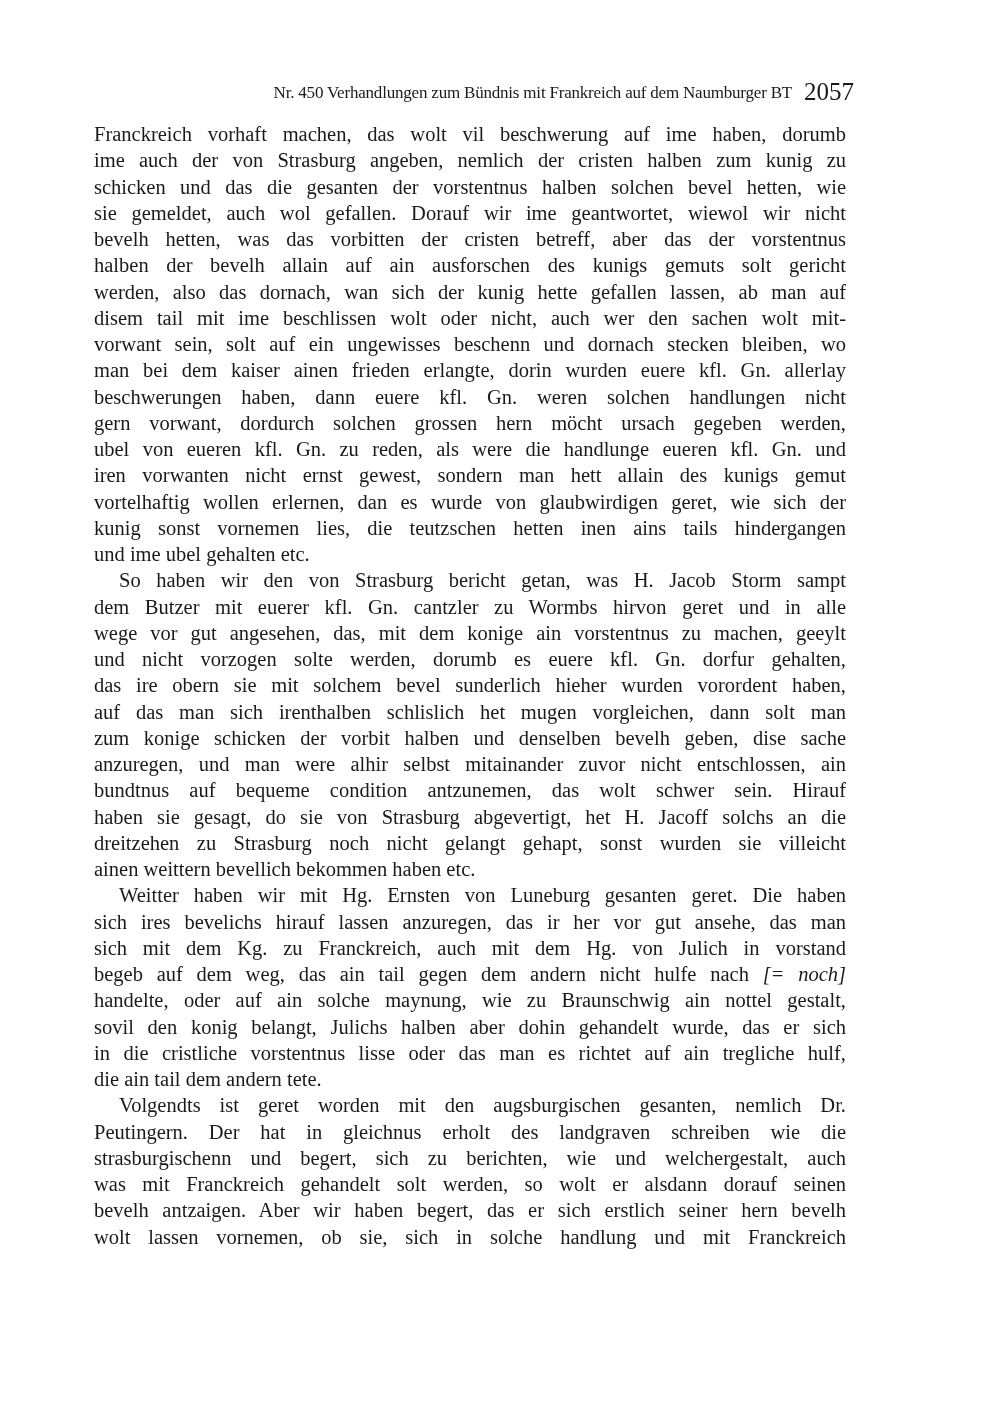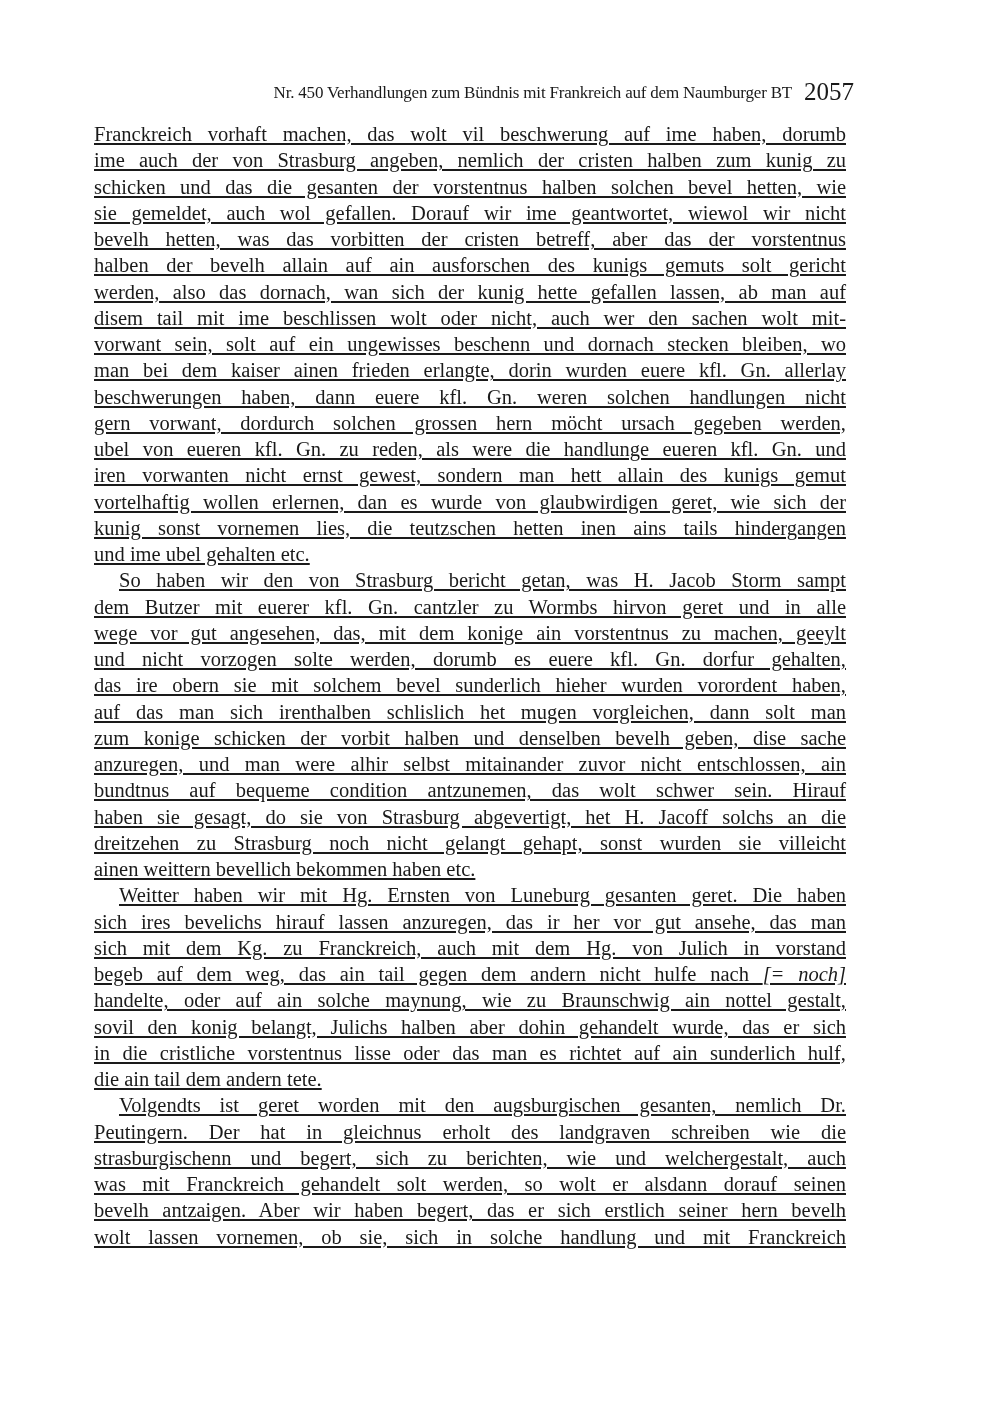--- a/index.html
+++ b/index.html
@@ -3,21 +3,21 @@
   <meta charset="utf-8">
   <style>
     html, body { margin: 0; padding: 0; background: #ffffff; }
     body { width: 1004px; height: 1418px; position: relative; overflow: hidden; }
     .page { position: absolute; left: 94px; top: 78px; width: 752px; color: #1a1a1a;
             font-family: "Liberation Serif", "DejaVu Serif", serif; }
     .header { position: absolute; top: 0; left: 8px; width: 752px; height: 30px; }
     .header-title { position: absolute; right: 62px; top: 5px; font-size: 17px; white-space: nowrap; letter-spacing: -0.2px; }
     .page-num { position: absolute; right: 0; top: 0; font-size: 25px; }
     .body { position: absolute; top: 43px; left: 0; width: 752px; }
-    .line { height: 26.25px; line-height: 26.25px; font-size: 20.5px; white-space: nowrap; text-align: justify; text-align-last: justify; overflow: visible; text-decoration: underline; }
+    .line { height: 26.25px; line-height: 26.25px; font-size: 20.5px; white-space: nowrap; text-align: justify; text-align-last: justify; overflow: visible; }
     .line.last { text-align-last: left; }
     .line.indent { padding-left: 25px; }
     .it { font-style: italic; }
   </style>
 </head>
 <body>
 
 <div class="page">
   <div class="header">
     <span class="header-title">Nr. 450 Verhandlungen zum Bündnis mit Frankreich auf dem Naumburger BT</span>
@@ -60,21 +60,21 @@
       <div class="line last">ainen weittern bevellich bekommen haben etc.</div>
     </div>
 
     <div>
       <div class="line indent">Weitter haben wir mit Hg. Ernsten von Luneburg gesanten geret. Die haben</div>
       <div class="line">sich ires bevelichs hirauf lassen anzuregen, das ir her vor gut ansehe, das man</div>
       <div class="line">sich mit dem Kg. zu Franckreich, auch mit dem Hg. von Julich in vorstand</div>
       <div class="line"><span>begeb auf dem weg, das ain tail gegen dem andern nicht hulfe nach </span><span class="it">[= noch]</span></div>
       <div class="line">handelte, oder auf ain solche maynung, wie zu Braunschwig ain nottel gestalt,</div>
       <div class="line">sovil den konig belangt, Julichs halben aber dohin gehandelt wurde, das er sich</div>
-      <div class="line">in die cristliche vorstentnus lisse oder das man es richtet auf ain sunderlich hulf,</div>
+      <div class="line">in die cristliche vorstentnus lisse oder das man es richtet auf ain tregliche hulf,</div>
       <div class="line last">die ain tail dem andern tete.</div>
     </div>
 
     <div>
       <div class="line indent">Volgendts ist geret worden mit den augsburgischen gesanten, nemlich Dr.</div>
       <div class="line">Peutingern. Der hat in gleichnus erholt des landgraven schreiben wie die</div>
       <div class="line">strasburgischenn und begert, sich zu berichten, wie und welchergestalt, auch</div>
       <div class="line">was mit Franckreich gehandelt solt werden, so wolt er alsdann dorauf seinen</div>
       <div class="line">bevelh antzaigen. Aber wir haben begert, das er sich erstlich seiner hern bevelh</div>
       <div class="line">wolt lassen vornemen, ob sie, sich in solche handlung und mit Franckreich</div>

